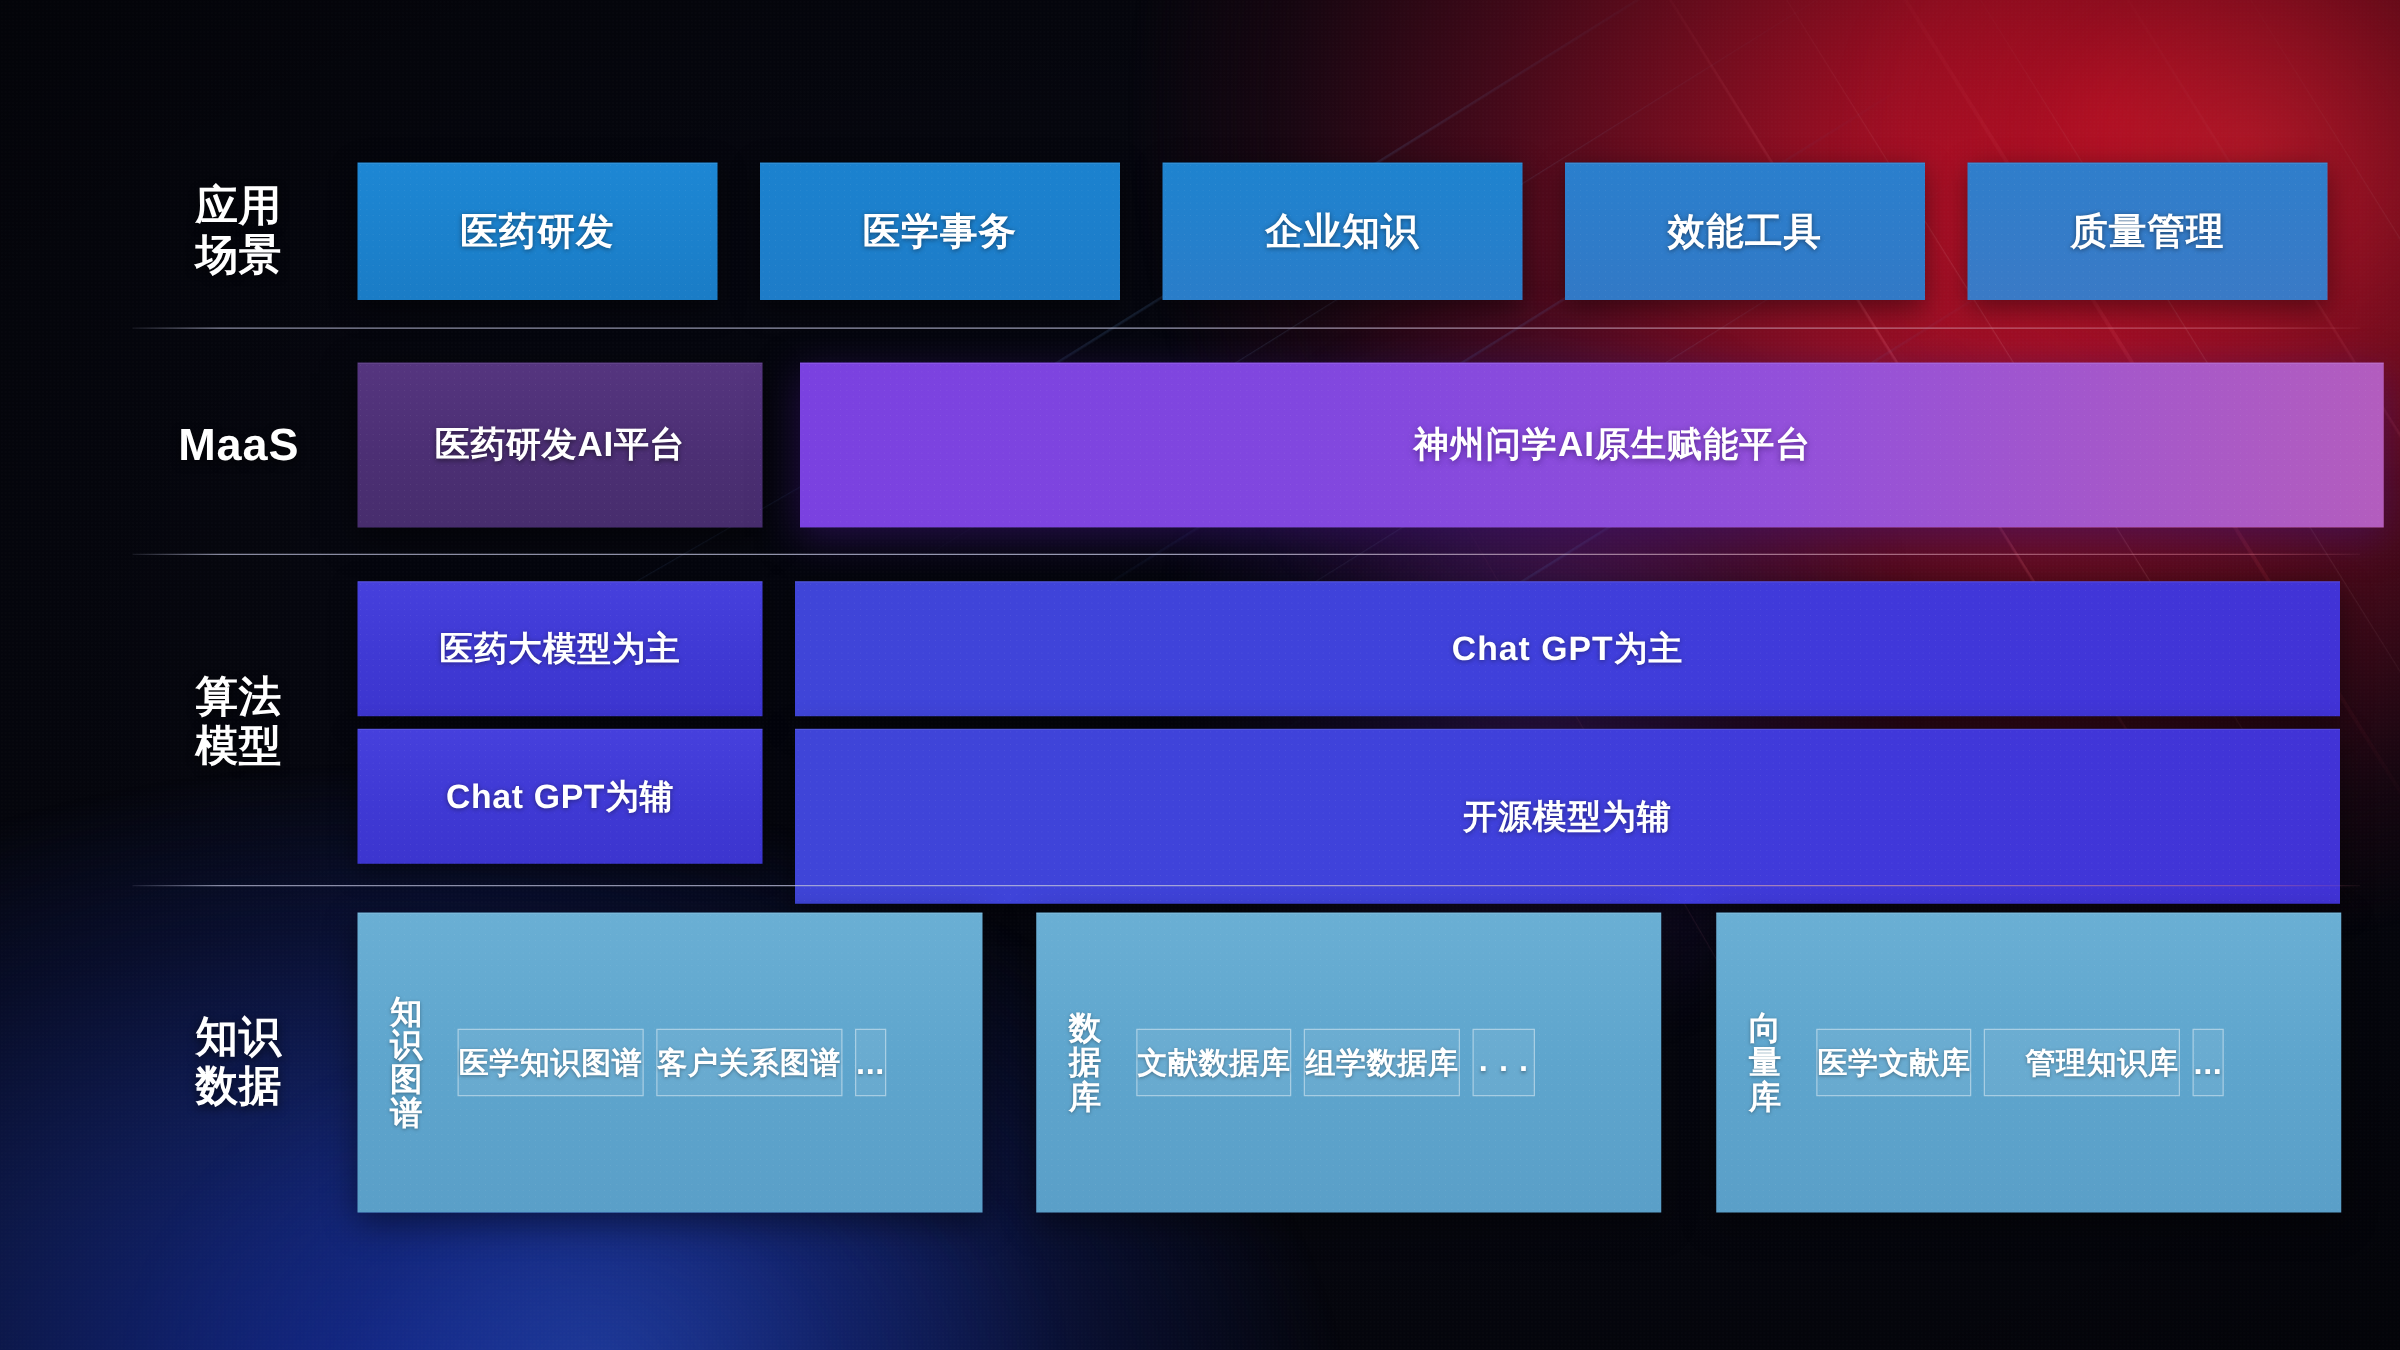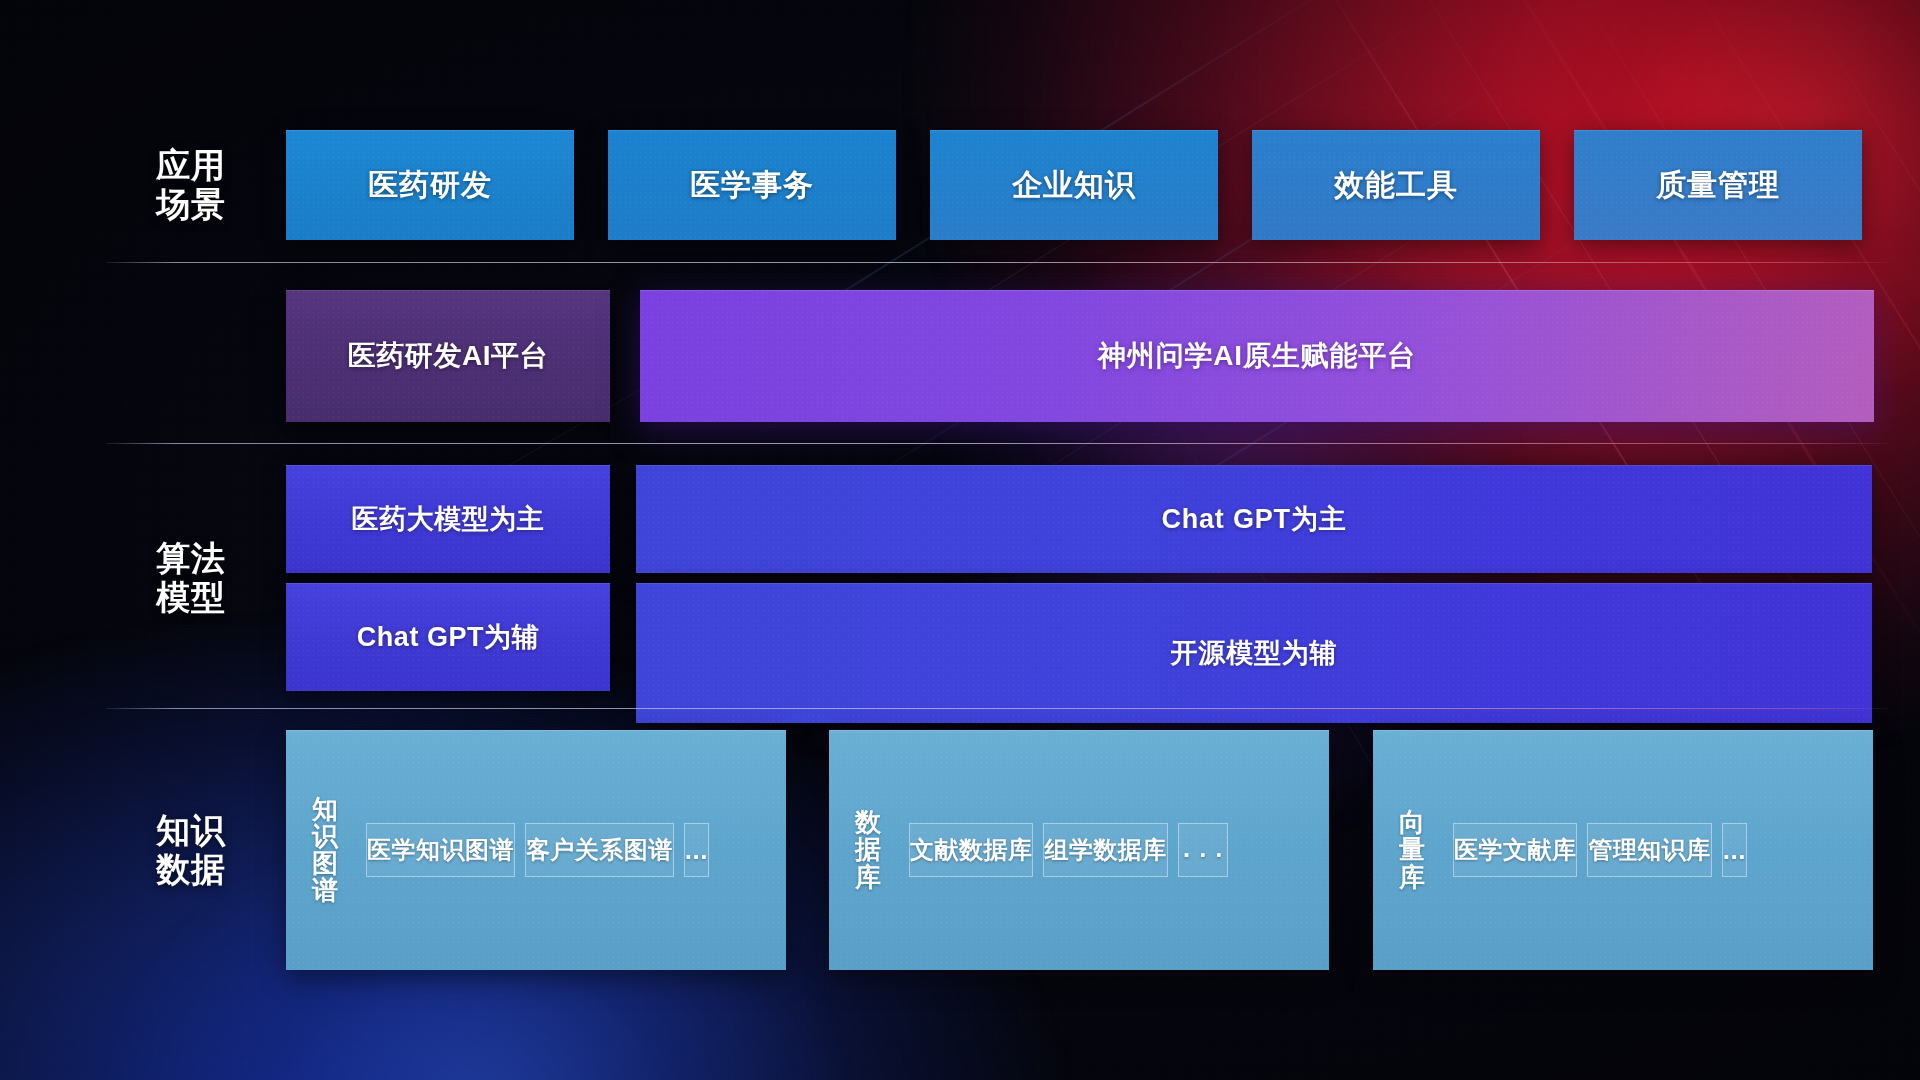--- a/index.html
+++ b/index.html
@@ -198,26 +198,29 @@
     <div class="dots"></div>
     <span>效能工具</span>
   </div>
   <div class="appcard c5" id="app4" style="left: 1538px; top: 130px; width: 288px; height: 110px; font-size: 30px;">
     <div class="dots"></div>
     <span>质量管理</span>
   </div>
 
   <div class="divider" id="div1" style="left: 70px; top: 262px; width: 1782px;"></div>
 
+  <div class="rowlabel" id="lbl-maas" style="left: 70px; top: 290px; width: 170px; height: 132px; font-size: 36px;">
+    <span>MaaS</span>
+  </div>
 
   <div class="maas-left" id="maasL" style="left: 250px; top: 290px; width: 324px; height: 132px; font-size: 28px;">
     <div class="dots"></div>
     <span>医药研发AI平台</span>
   </div>
-  <div class="maas-right" id="maasR" style="left: 604px; top: 290px; width: 1234px; height: 132px; font-size: 28px;">
+  <div class="maas-right" id="maasR" style="left: 604px; top: 290px; width: 1234px; height: 132px; font-size: 28px; padding-left: 33px;">
     <div class="dots"></div>
     <span>神州问学AI原生赋能平台</span>
   </div>
 
   <div class="divider" id="div2" style="left: 70px; top: 443px; width: 1782px;"></div>
 
   <div class="rowlabel" id="lbl-algo" style="left: 70px; top: 465px; width: 170px; height: 226px; font-size: 34px;">
     <span>
       <span style="display:block">算法</span>
       <span style="display:block">模型</span>
@@ -301,21 +304,21 @@
         <div>
           <span style="display: block;">向</span>
           <span style="display: block;">量</span>
           <span style="display: block;">库</span>
         </div>
       </div>
     <div class="kitems" id="kitems2" style="padding: 14px 18px 14px 2px; gap: 10px; position: relative;">
         <div class="kitem" style="height: 52px; font-size: 24px;">
           <span>医学文献库</span>
         </div>
-        <div class="kitem" style="height: 52px; font-size: 24px;">
+        <div class="kitem" style="height: 52px; font-size: 24px; padding-left: 32px;">
           <span>管理知识库</span>
         </div>
         <div class="kitem" style="height: 52px; font-size: 26px;">
           <span>...</span>
         </div>
       </div>
   </div>
 
 </div>
 

